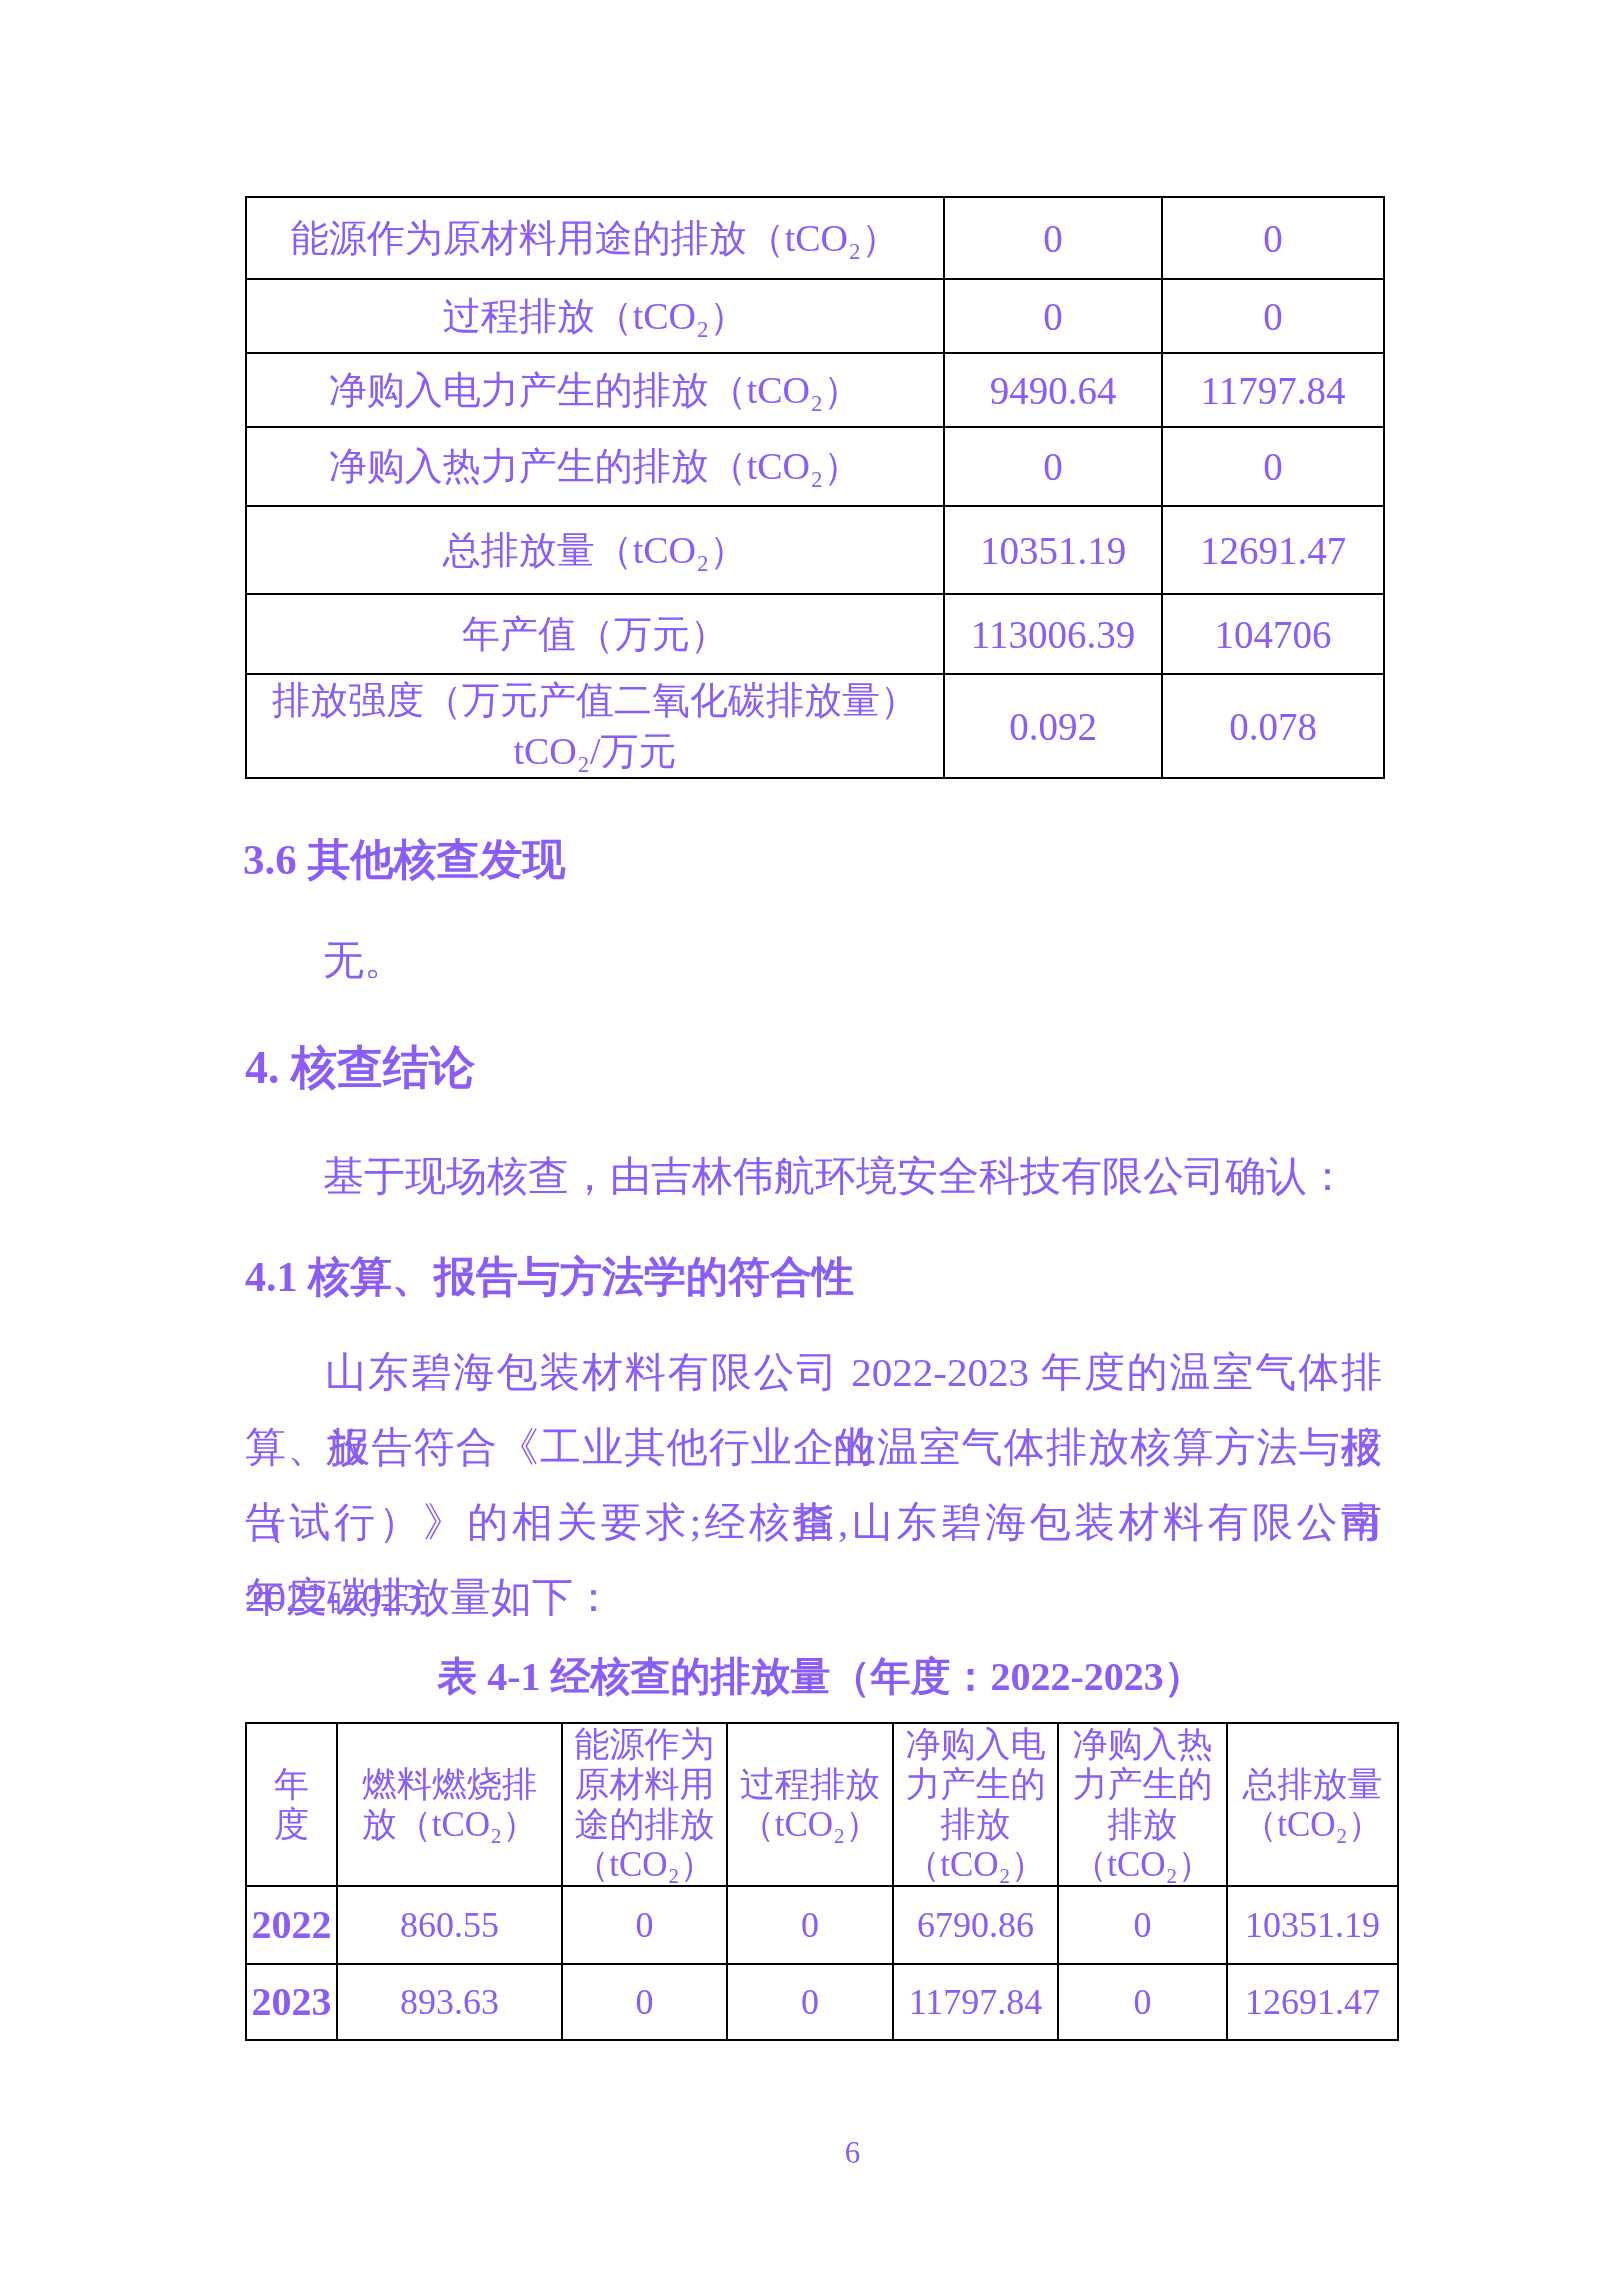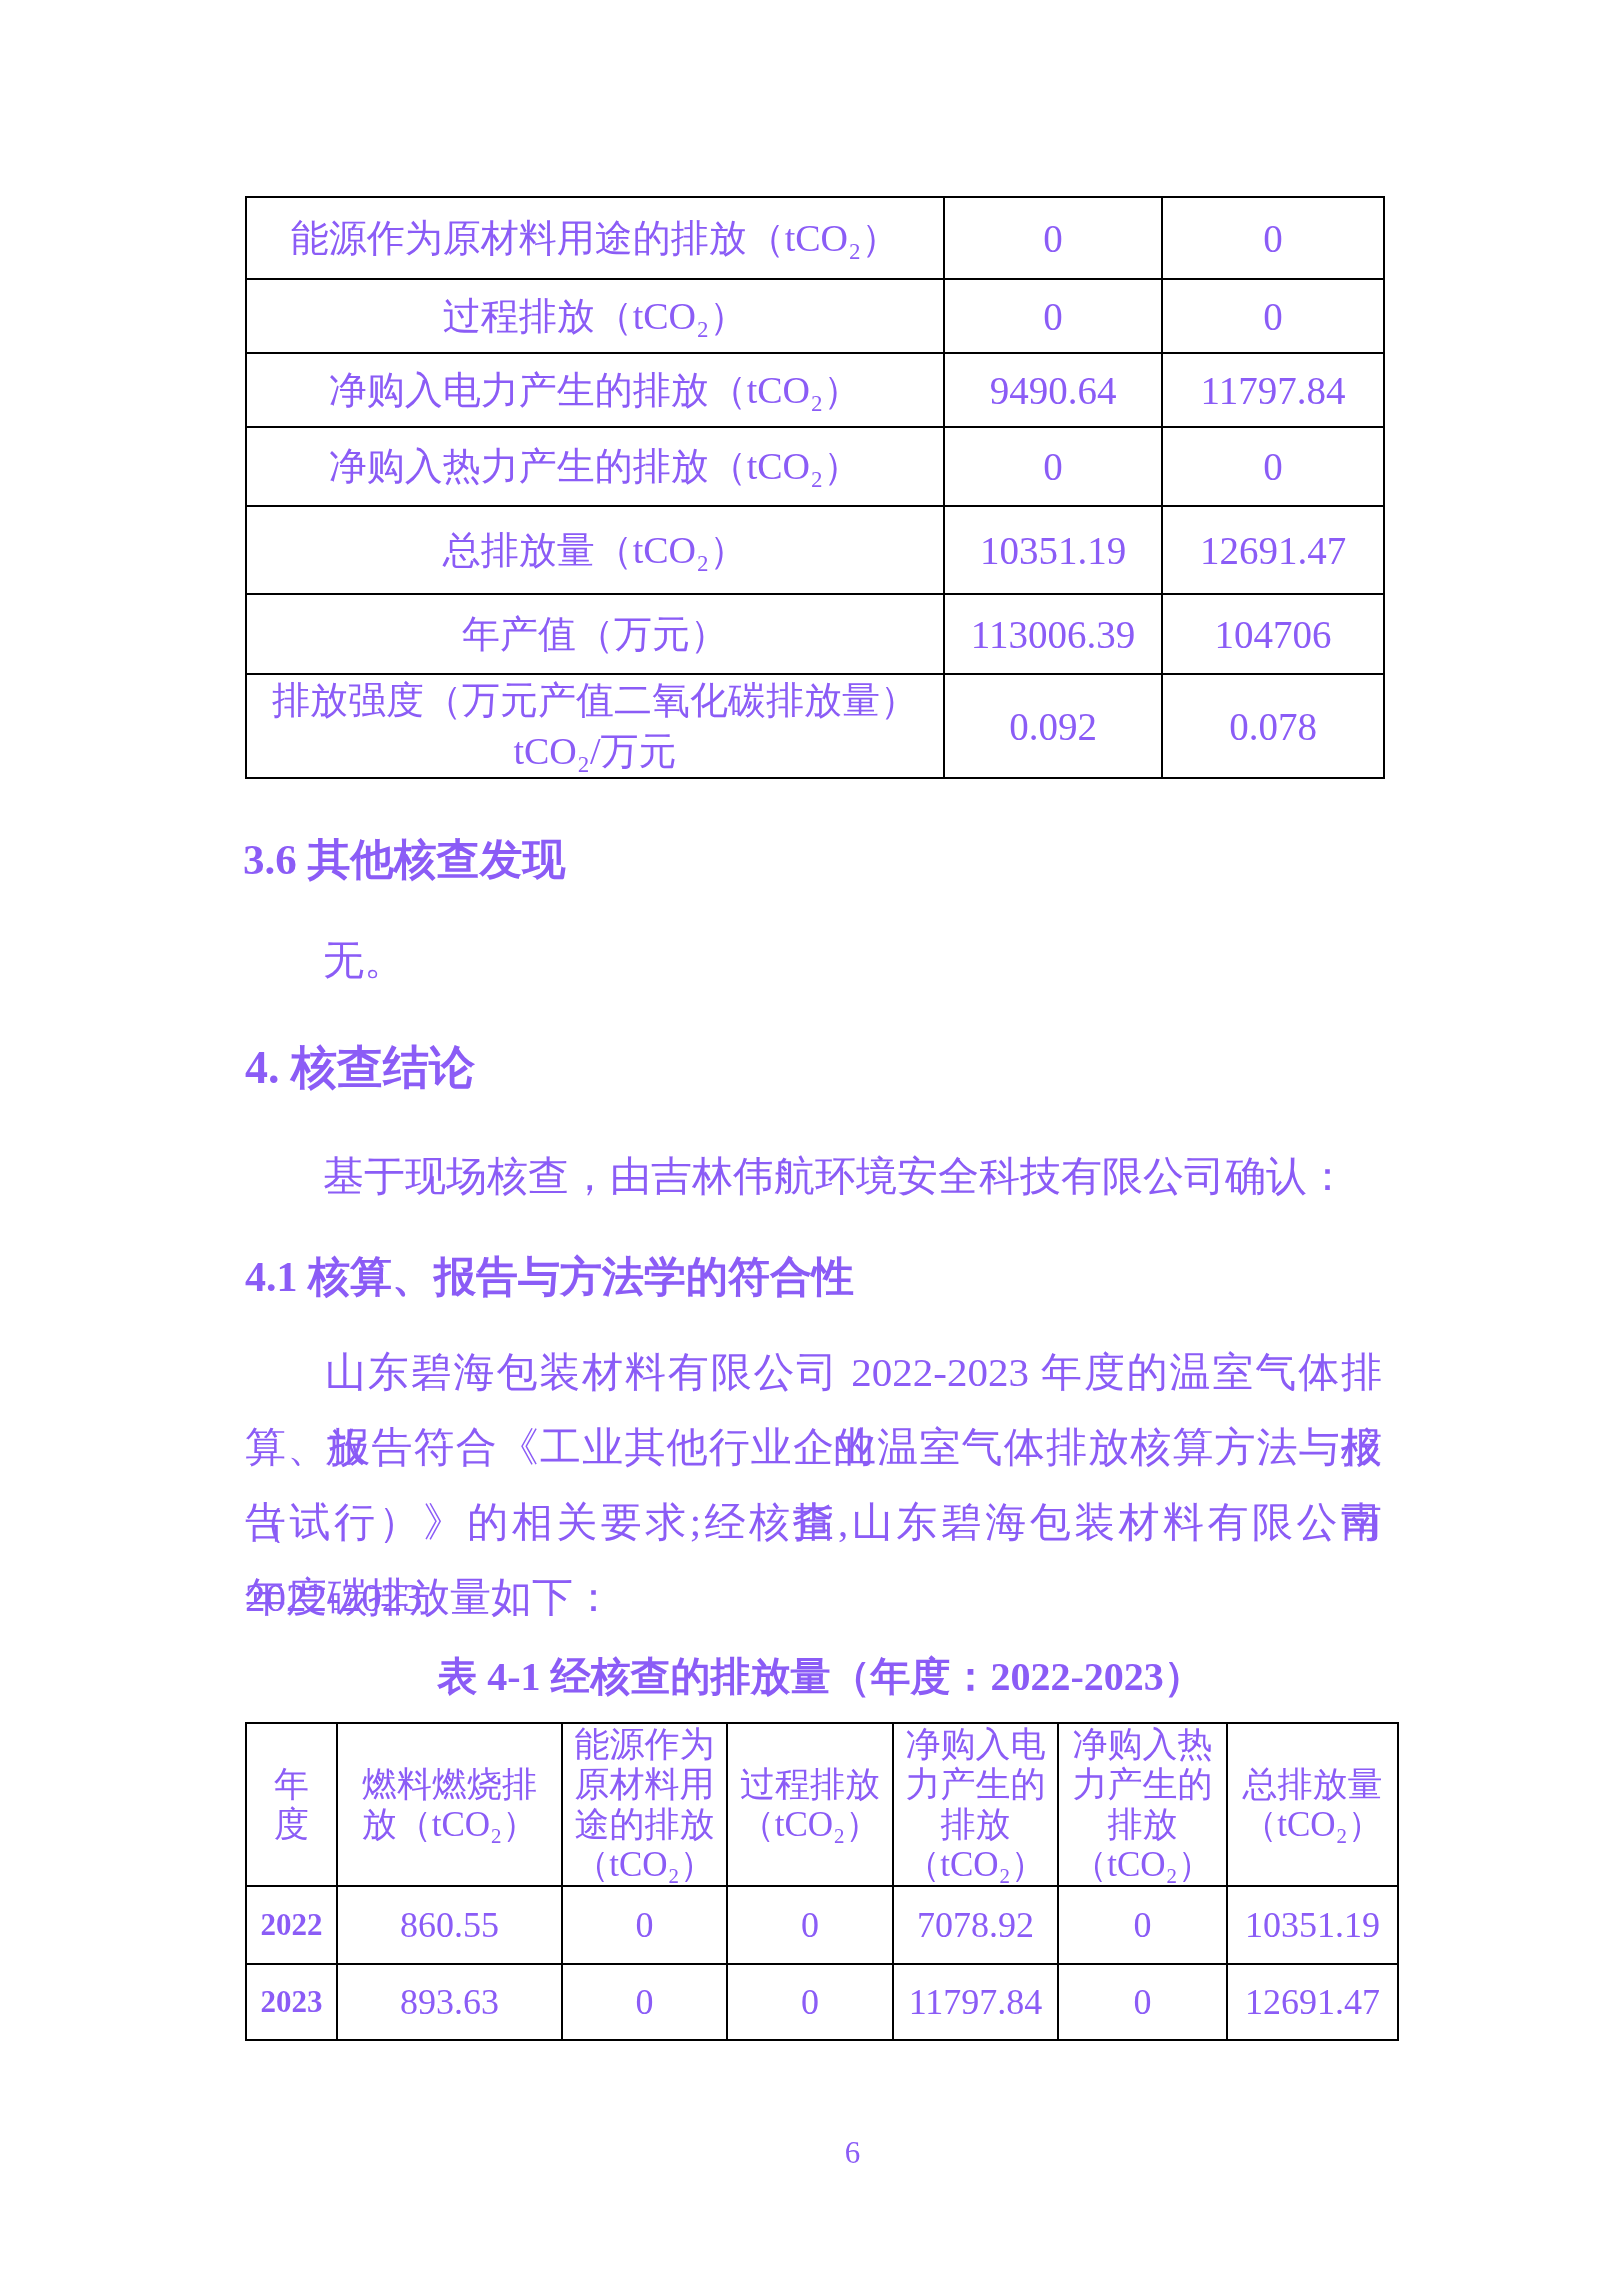--- a/index.html
+++ b/index.html
@@ -14,21 +14,21 @@
   
   table{border-collapse:collapse;table-layout:fixed;}
   td{border:2px solid #000;text-align:center;vertical-align:middle;
      white-space:pre-line;overflow:hidden;padding:0 3.9px;box-sizing:border-box;}
   .t-top{position:absolute;left:245px;top:196px;width:1137px;}
   .t-top td{font-size:38px;line-height:51px;}
   .t-top td.num{font-size:39px;}
   .t-bottom{position:absolute;left:245px;top:1722px;width:1151px;}
   .t-bottom td{font-size:35px;line-height:40px;}
   .t-bottom td.num{font-size:36px;line-height:43px;}
-  .t-bottom td.year{font-weight:bold;font-size:31px;margin-top:18px;}
+  .t-bottom td.year{font-weight:bold;font-size:40px;margin-top:18px;}
   .t-bottom tr.hdr td{font-size:35px;}
   
   .h36{position:absolute;left:243px;top:831px;font-size:43px;font-weight:bold;}
   .none-line{position:absolute;left:323px;top:933px;font-size:41px;}
   .h4{position:absolute;left:245px;top:1037px;font-size:46px;font-weight:bold;}
   .intro{position:absolute;left:323px;top:1149px;font-size:41px;}
   .h41{position:absolute;left:245px;top:1249px;font-size:42px;font-weight:bold;}
   .para{position:absolute;left:245px;top:1335px;width:1137px;font-size:41px;}
   .para .pline{height:75px;line-height:75px;text-align:justify;text-align-last:justify;}
   .para .pline.indent{padding-left:80px;}
@@ -136,21 +136,21 @@
 排放
 （tCO₂）</td>
         <td>总排放量
 （tCO₂）</td>
       </tr>
       <tr style="height:78px">
         <td class="year">2022</td>
         <td class="num">860.55</td>
         <td class="num">0</td>
         <td class="num">0</td>
-        <td class="num">7078.92</td>
+        <td class="num">6790.86</td>
         <td class="num">0</td>
         <td class="num">10351.19</td>
       </tr>
       <tr style="height:76px">
         <td class="year">2023</td>
         <td class="num">893.63</td>
         <td class="num">0</td>
         <td class="num">0</td>
         <td class="num">11797.84</td>
         <td class="num">0</td>

